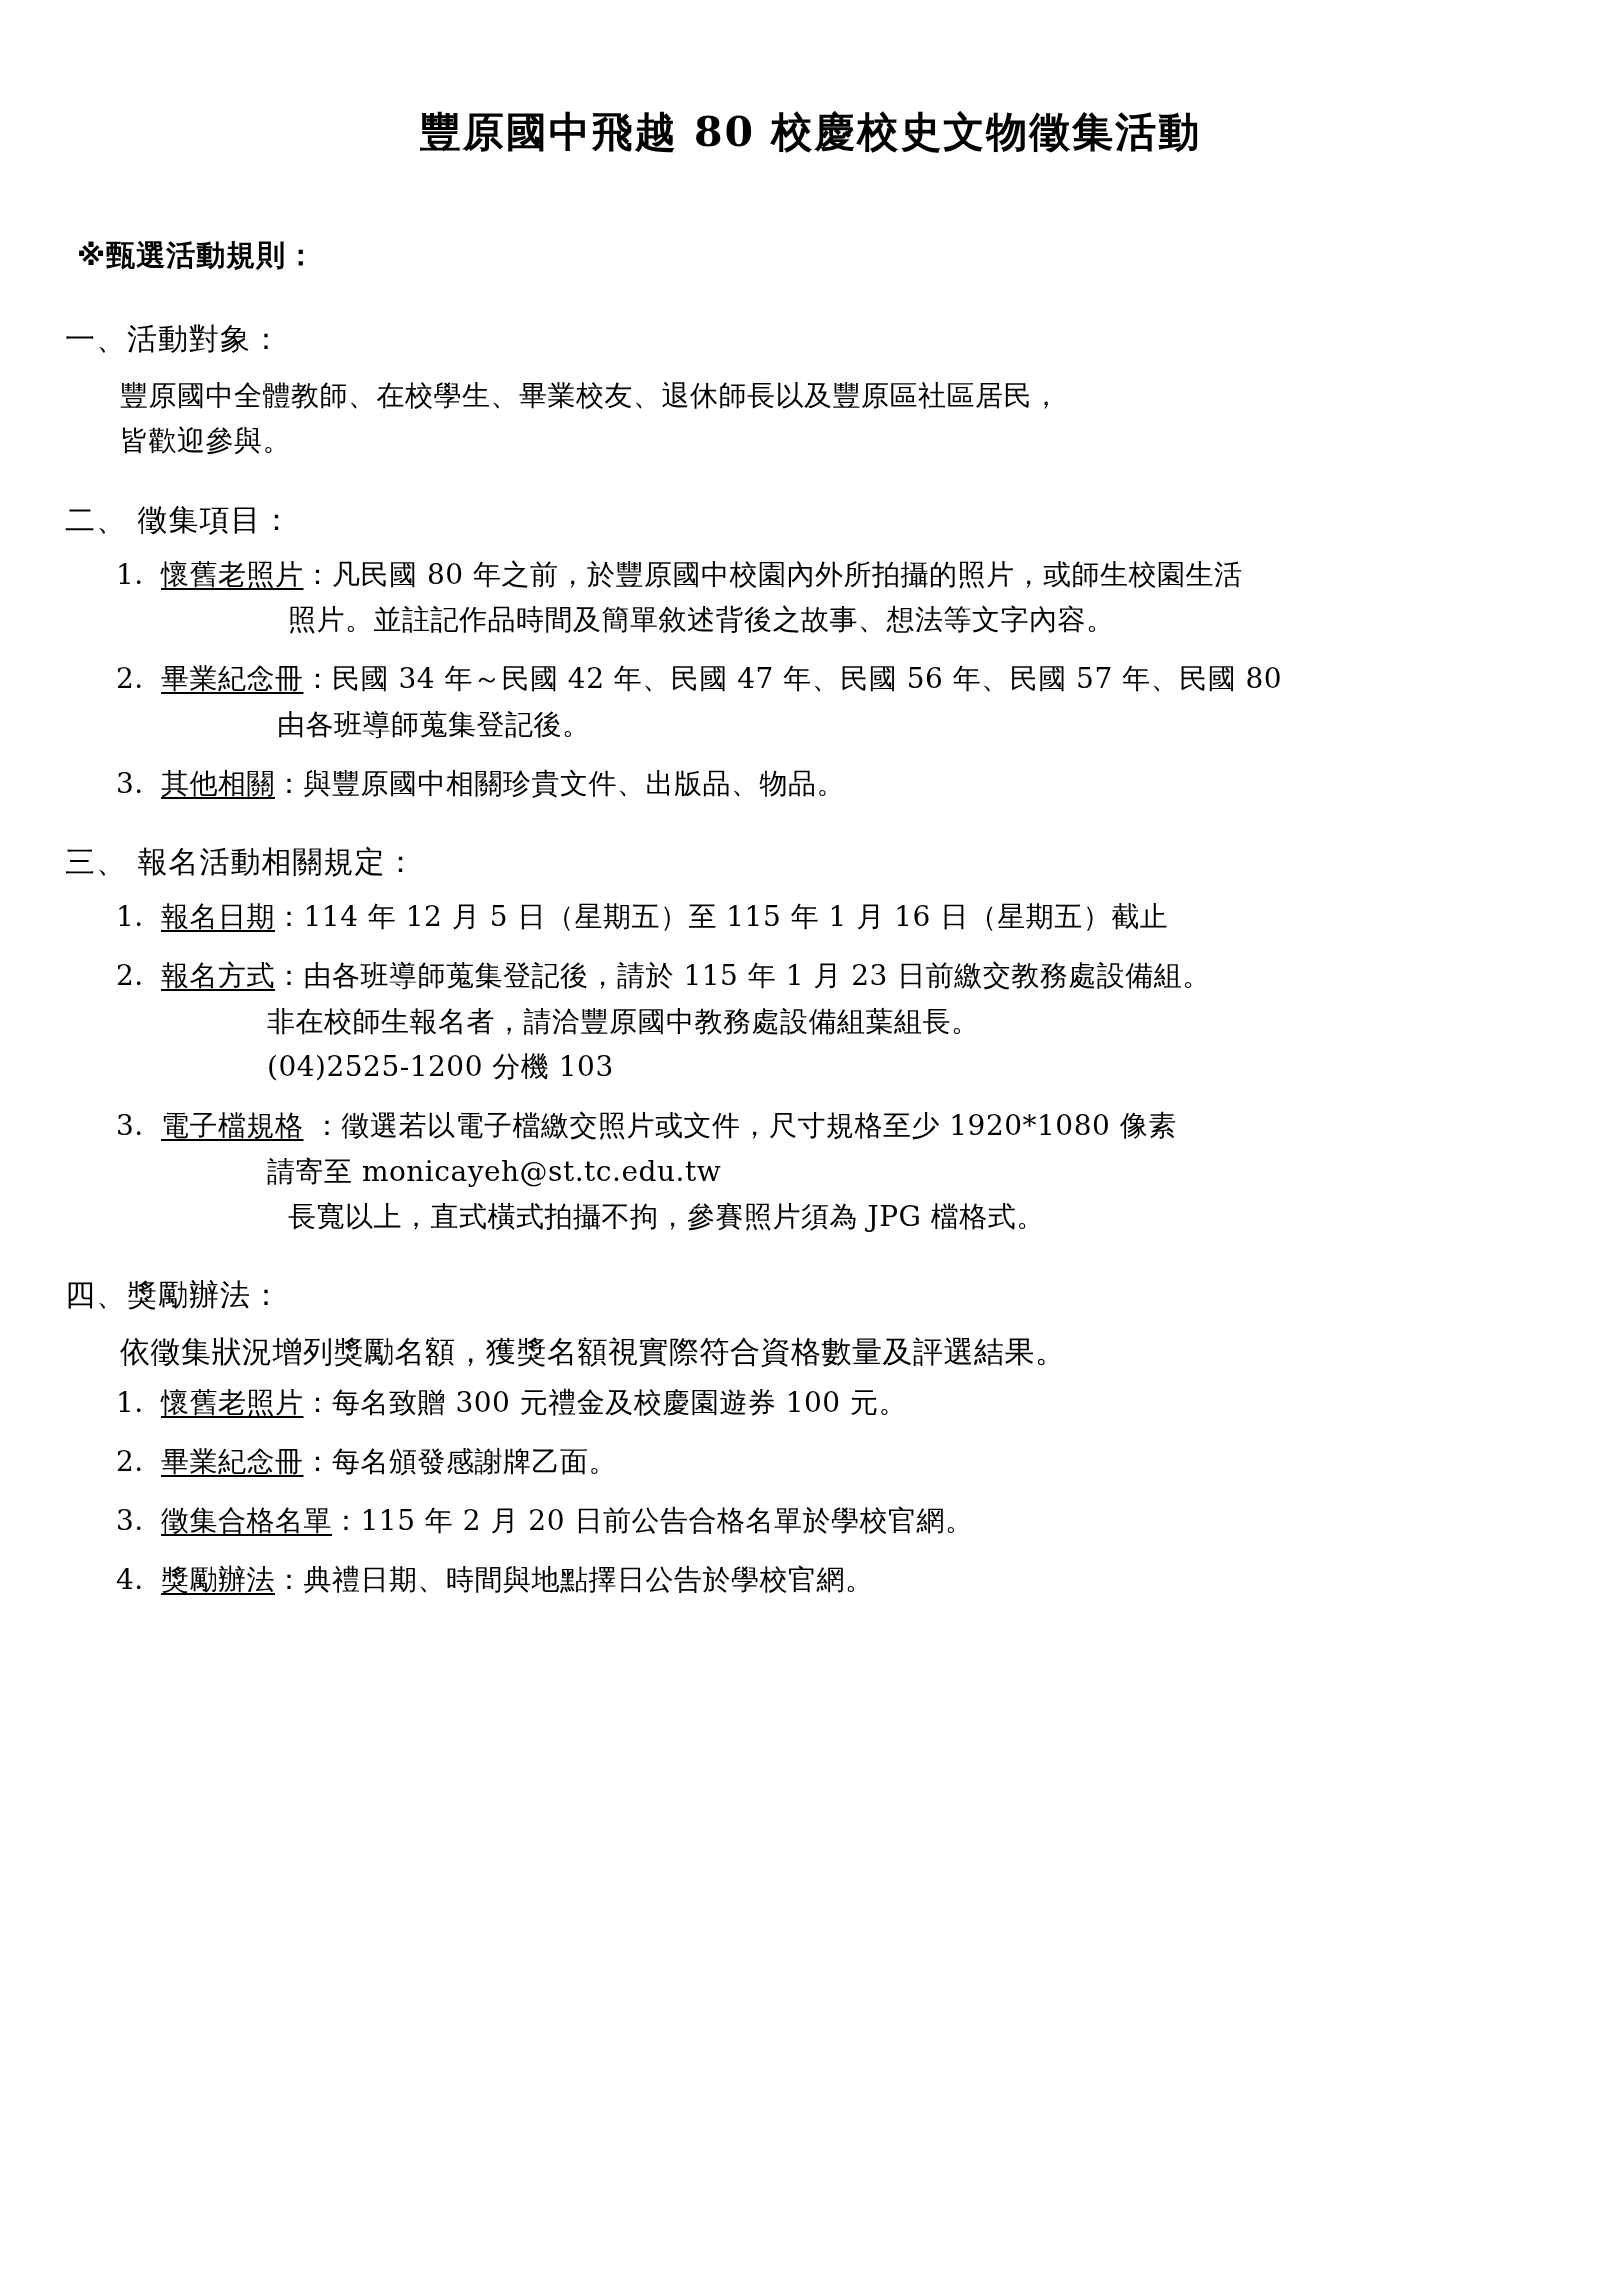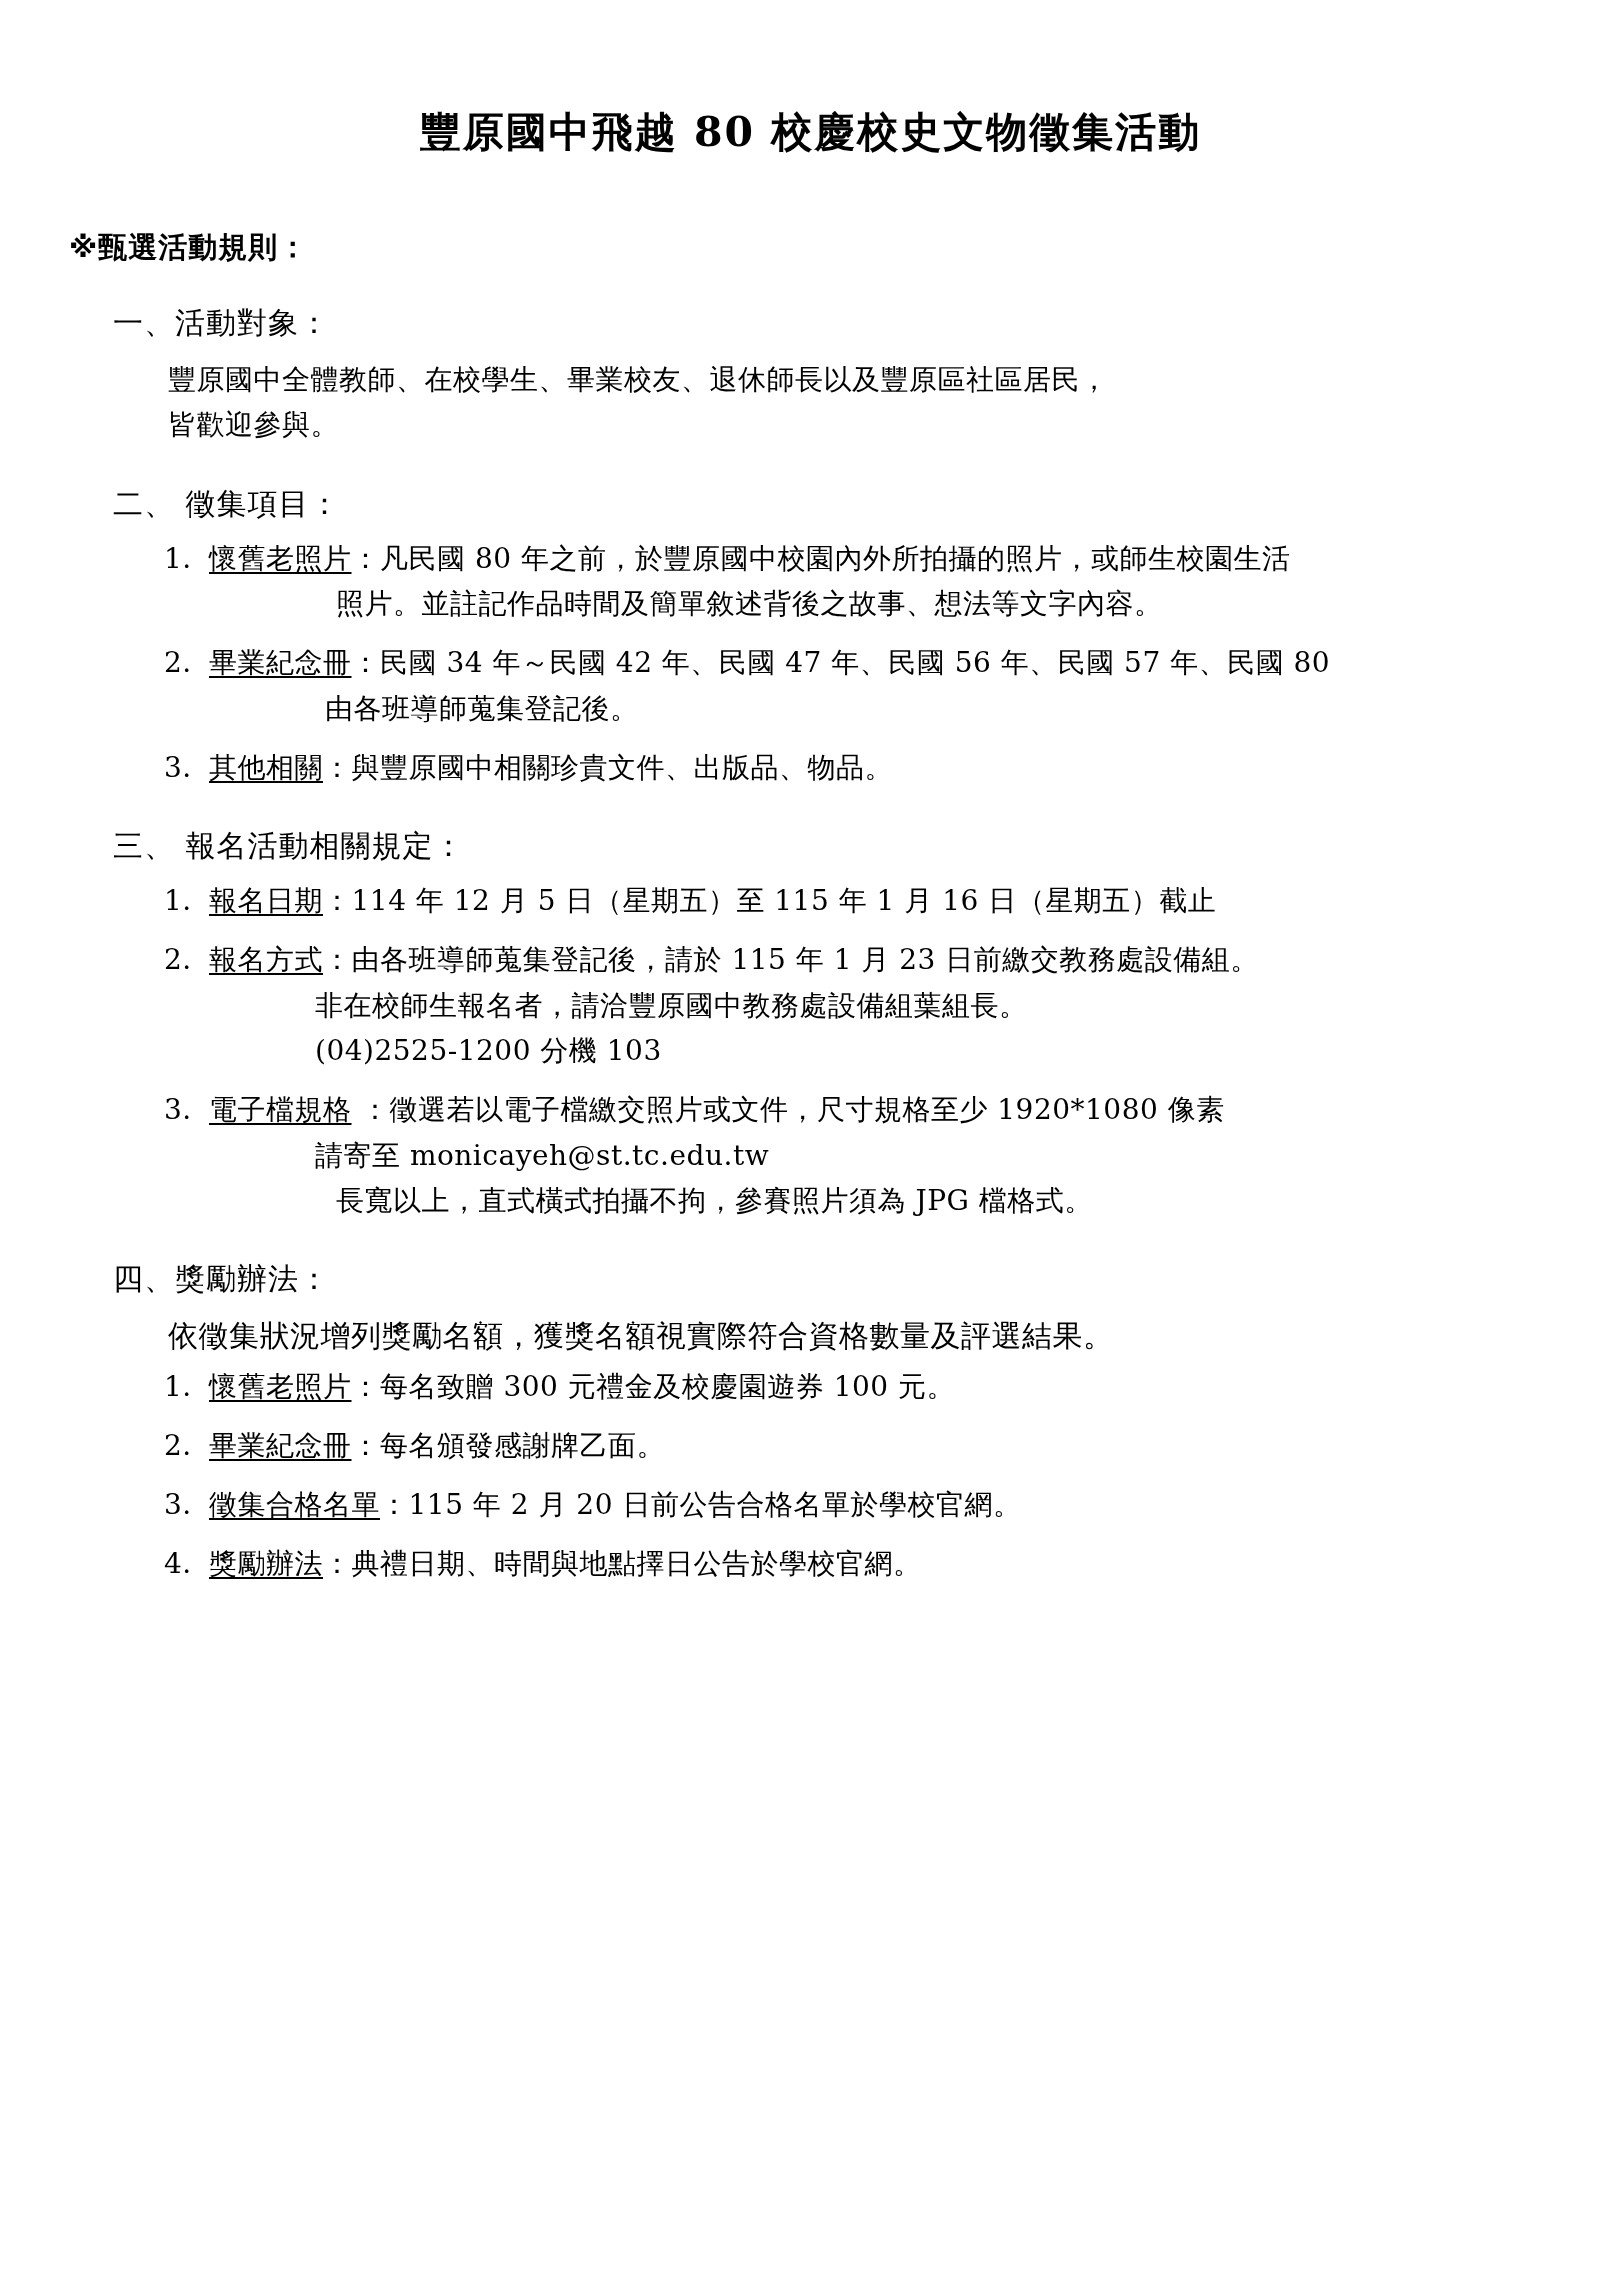--- a/index.html
+++ b/index.html
@@ -31,27 +31,27 @@
     font-weight: bold;
     font-size: 41px;
     letter-spacing: 2px;
     margin: 0;
     padding-top: 110px;
     line-height: 1.1;
     white-space: pre;
   }
 
   
-  .block { position: relative; margin-left: 48px; }
+  .block { position: relative; }
 
   .rule-head {
     font-family: "DejaVu Sans", "Liberation Sans", sans-serif;
     font-weight: bold;
     font-size: 29px;
-    margin: 4px;
+    margin: 12px;
     padding-left: 65px;
     padding-top: 71px;
     letter-spacing: 1px;
     line-height: 1.2;
   }
 
   .sec-head {
     font-family: "DejaVu Sans", "Liberation Sans", sans-serif;
     font-weight: normal;
     font-size: 30px;

